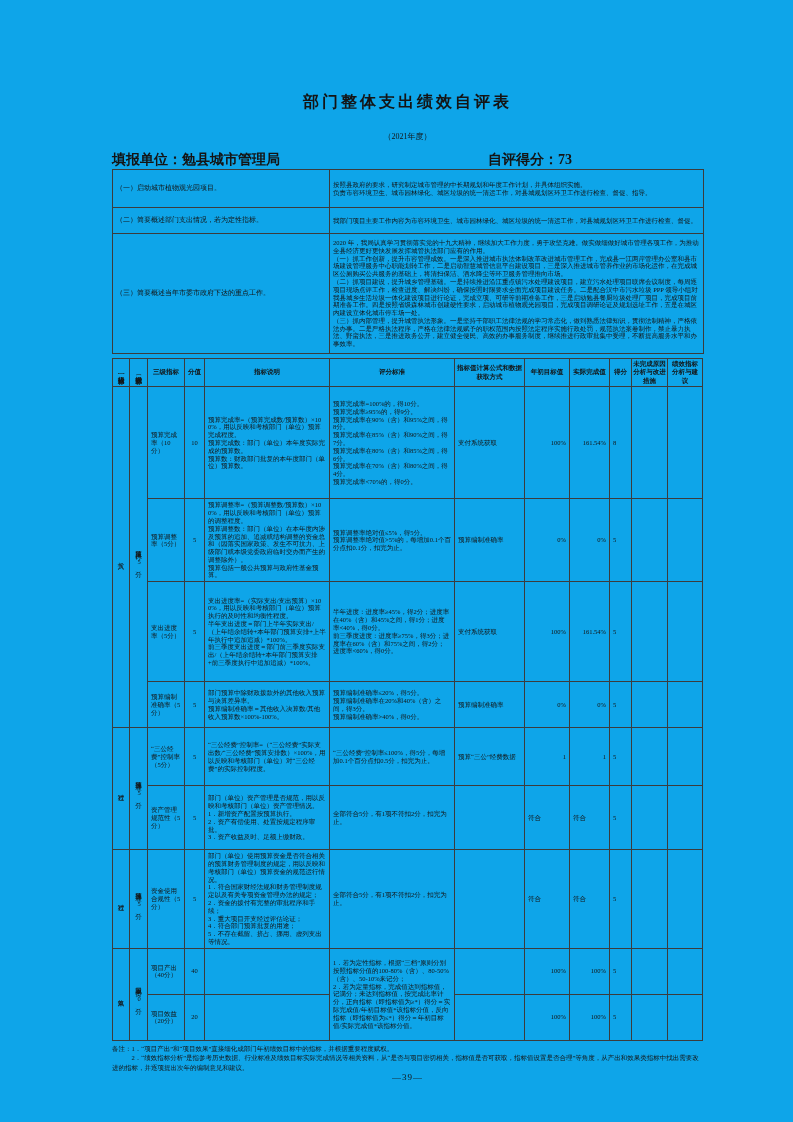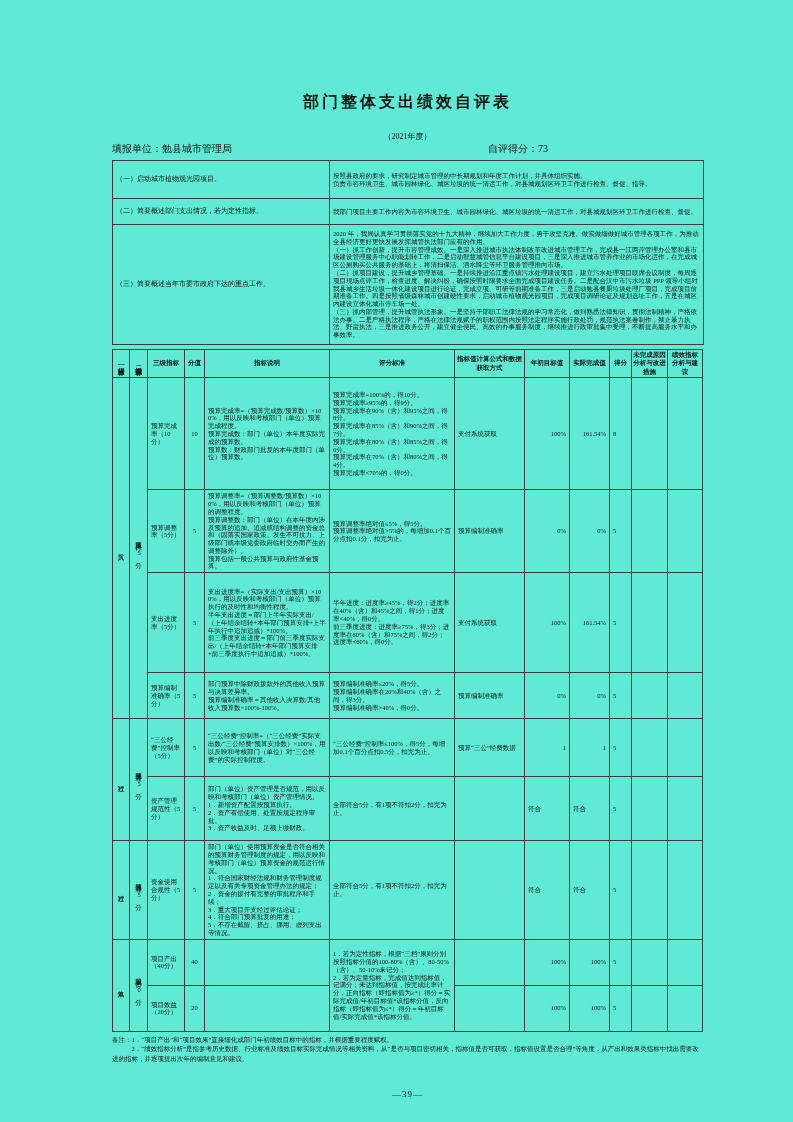--- a/index.html
+++ b/index.html
@@ -1,36 +1,36 @@
 <!DOCTYPE html>
 <html><head>
 <meta charset="utf-8">
 <style>
   * { margin:0; padding:0; box-sizing:border-box; }
   html,body { background:#ffffff; }
   body { width:793px; height:1122px; font-family:"Liberation Serif","DejaVu Serif",serif; color:#141414; }
-  .page { position:relative; width:793px; height:1122px; overflow:hidden; background:#5eead4; }
+  .page { position:relative; width:793px; height:1122px; overflow:hidden; background:#0ea5e9; }
   .content { position:absolute; left:112px; top:92px; width:591px; }
   .title { text-align:center; font-size:16px; font-weight:bold; letter-spacing:3px; }
   .subtitle { text-align:center; font-size:8px; margin-top:18px; }
-  .meta { position:relative; height:14px; font-size:10px; font-weight:normal; }
+  .meta { position:relative; margin-top:9px; height:14px; font-size:14px; font-weight:bold; }
   .meta .score { position:absolute; left:376px; top:0; }
   table { border-collapse:collapse; width:591px; table-layout:fixed; }
   td,th { border:1px solid #3c3c3c; font-size:6.5px; line-height:1.25; padding:2px 3px; vertical-align:middle; word-break:break-all; }
   th { font-weight:bold; text-align:center; padding:1px; line-height:1.3; }
   .pre { white-space:pre-line; text-align:left; line-height:1.2; }
   .center { text-align:center; }
   .num { text-align:right; }
   .vcell { padding:1px; text-align:center; }
   .vtext { writing-mode:vertical-rl; text-orientation:upright; letter-spacing:1px; display:inline-block; }
   .summary { margin-top:4px; }
   .maintbl { margin-top:4px; }
   .label-cell { font-size:7px; }
   .notes { width:591px; font-size:6.5px; line-height:1.45; margin-top:3px; white-space:pre-line; }
-  .pagenum { width:591px; text-align:center; font-size:9px; margin-top:26px; letter-spacing:1px; }
+  .pagenum { width:591px; text-align:center; font-size:9px; letter-spacing:1px; }
 </style>
 </head>
 <body>
 
 <div class="page">
   <div class="content">
 
     <div class="title">部门整体支出绩效自评表</div>
     <div class="subtitle">（2021年度）</div>
 

